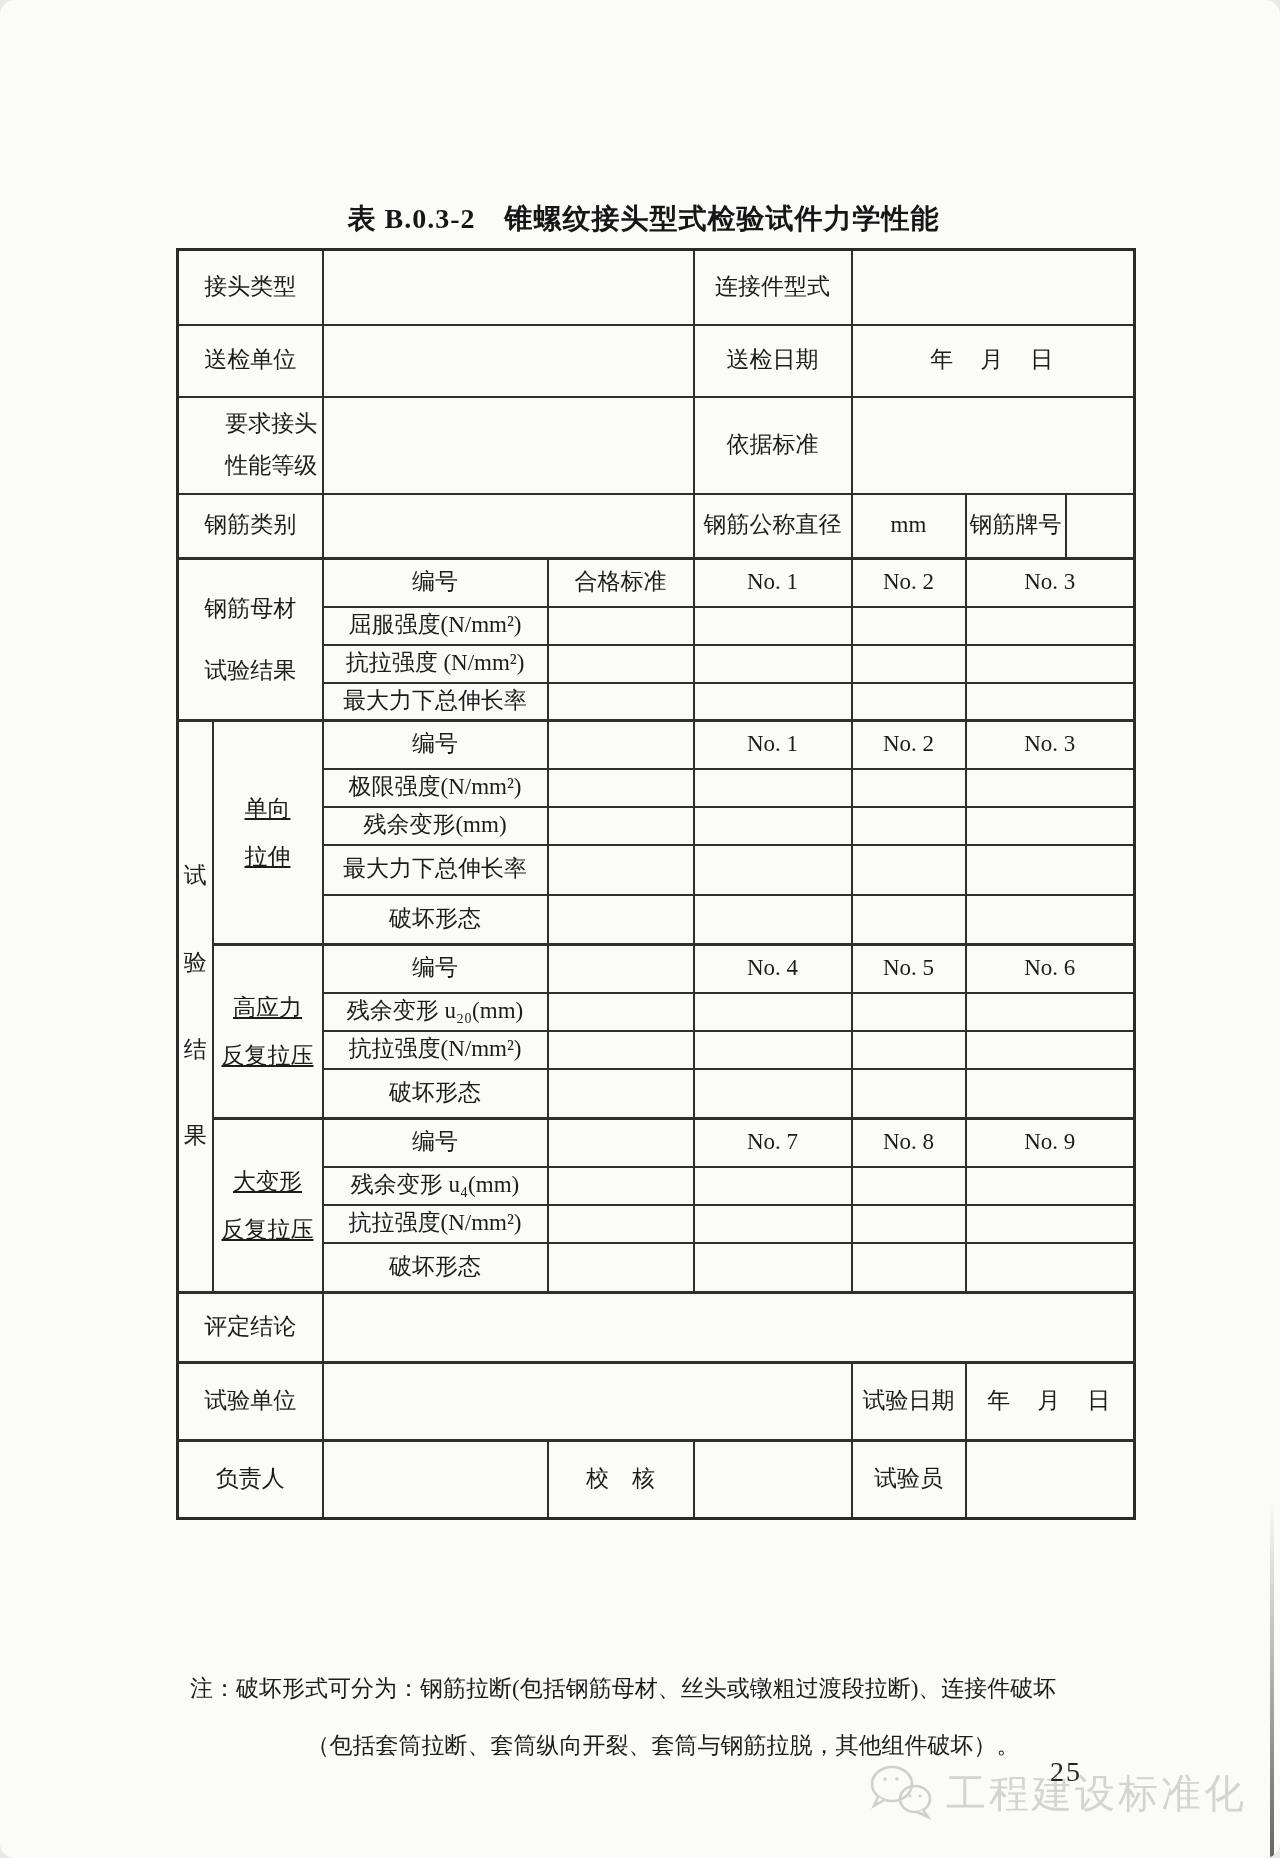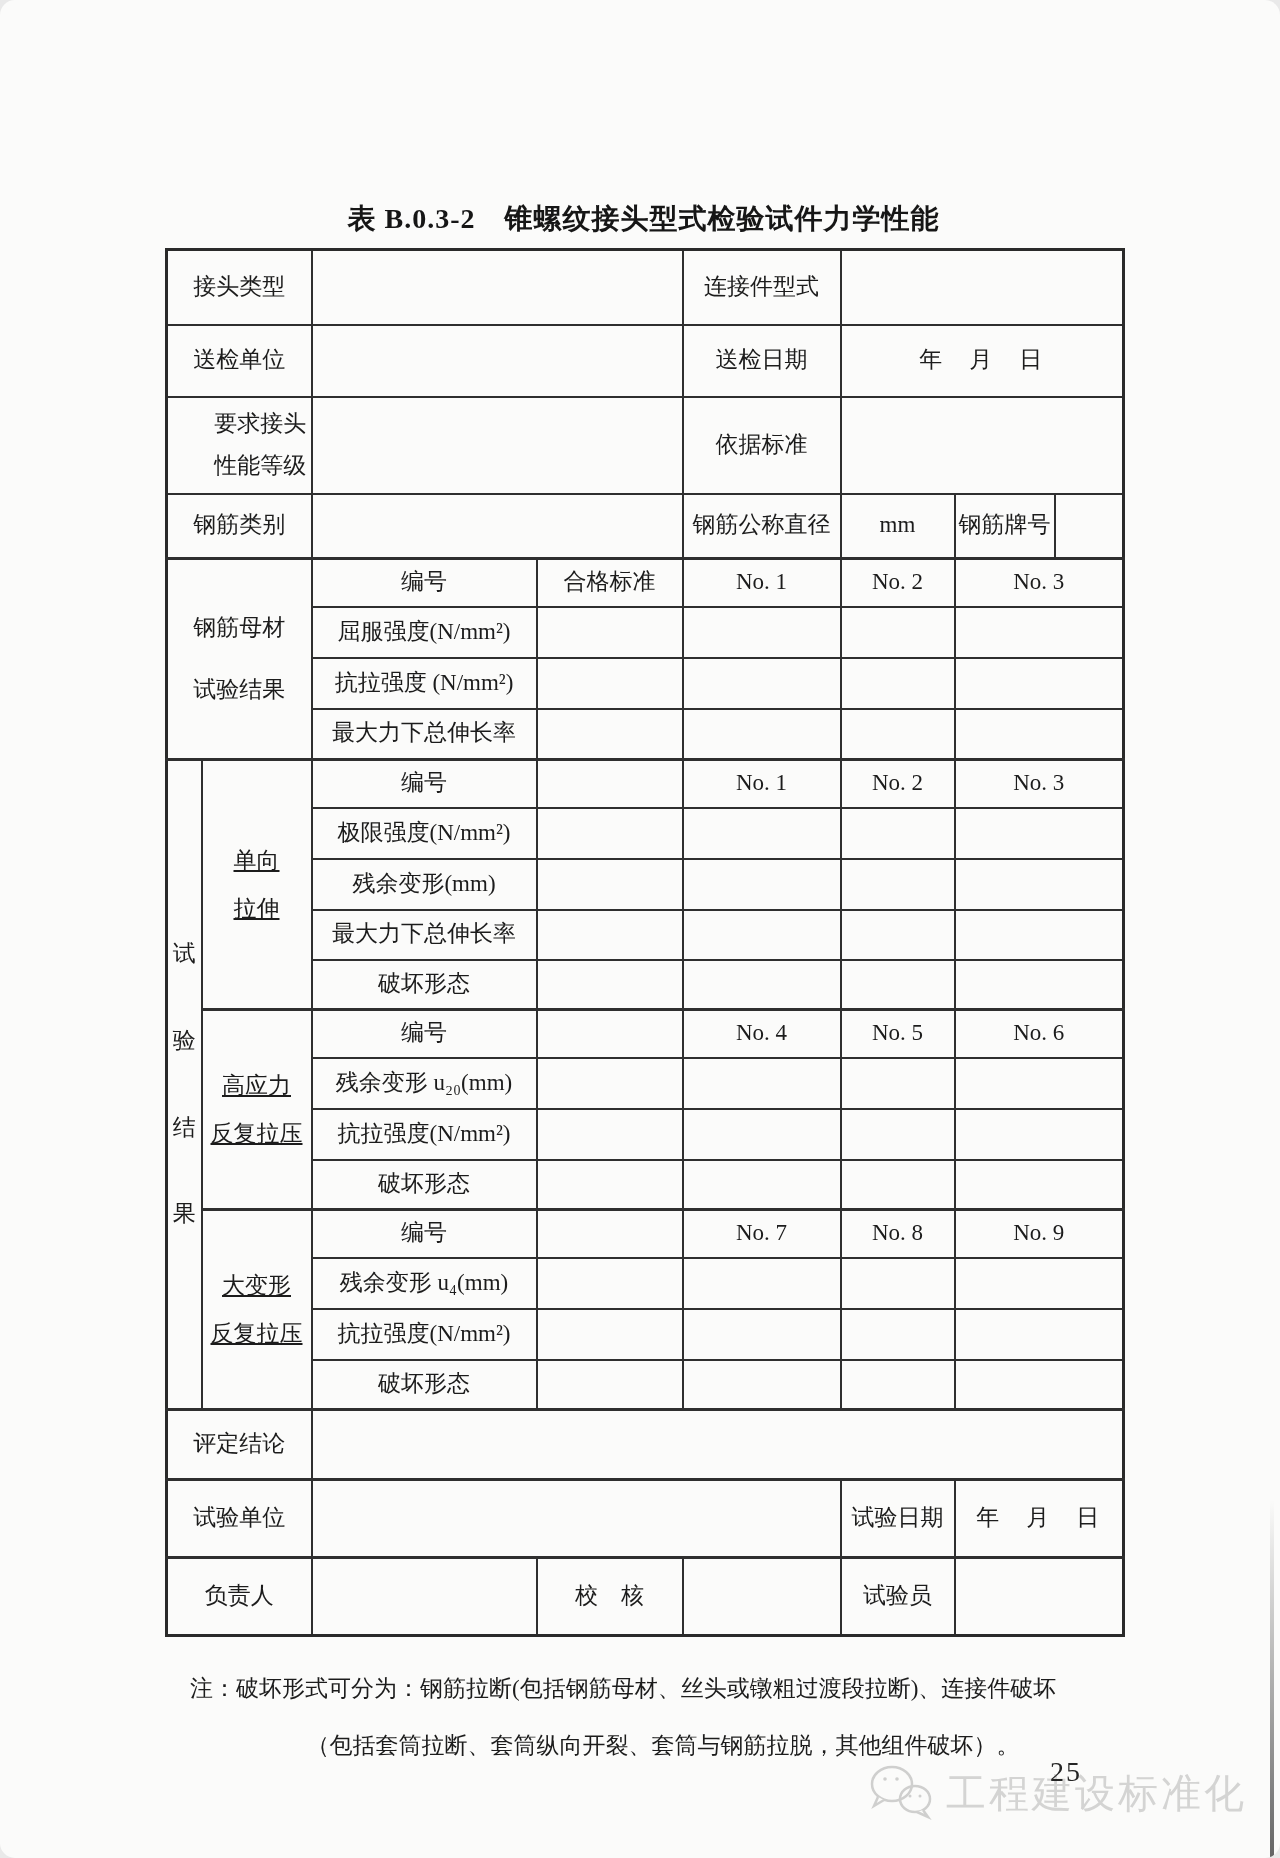--- a/index.html
+++ b/index.html
@@ -9,32 +9,32 @@
     font-family:"Liberation Serif","DejaVu Serif",serif;
     overflow:hidden;
     border-radius:15px;
   }
   .title{
     position:absolute;left:165px;top:200px;width:957px;
     text-align:center;font-size:28px;font-weight:bold;letter-spacing:1px;
     color:#161616;
   }
   table.form{
-    position:absolute;left:165px;top:248px;width:957px;
+    position:absolute;left:176px;top:248px;width:957px;
     border-collapse:collapse;table-layout:fixed;
     border:3px solid #2a2a2a;
   }
   table.form td{
     border:2px solid #2f2f2f;
     font-size:23px;text-align:center;vertical-align:middle;
     padding:0;overflow:hidden;line-height:1.25;
   }
   tr.sep td{border-top-width:3px;}
   .h75{height:75px}.h72{height:72px}.h97{height:97px}.h65{height:65px}
-  .h48{height:48px}.h51{height:51px}.h50{height:50px}
+  .h48{height:48px}.h51{height:38px}.h50{height:50px}
   .h70{height:70px}.h78{height:78px}
   .two-line div{line-height:42px;padding-left:42px;}
   .grp div{line-height:48px;text-decoration:underline;}
   .grp-wide div{line-height:62px;}
   .vlabel{vertical-align:middle;}
   .vlabel .stack{display:flex;flex-direction:column;align-items:center;gap:58px;}
   .date-cell{letter-spacing:2px;}
   .note{
     position:absolute;left:190px;top:1660px;width:900px;
     font-size:23px;line-height:57px;color:#1c1c1c;

